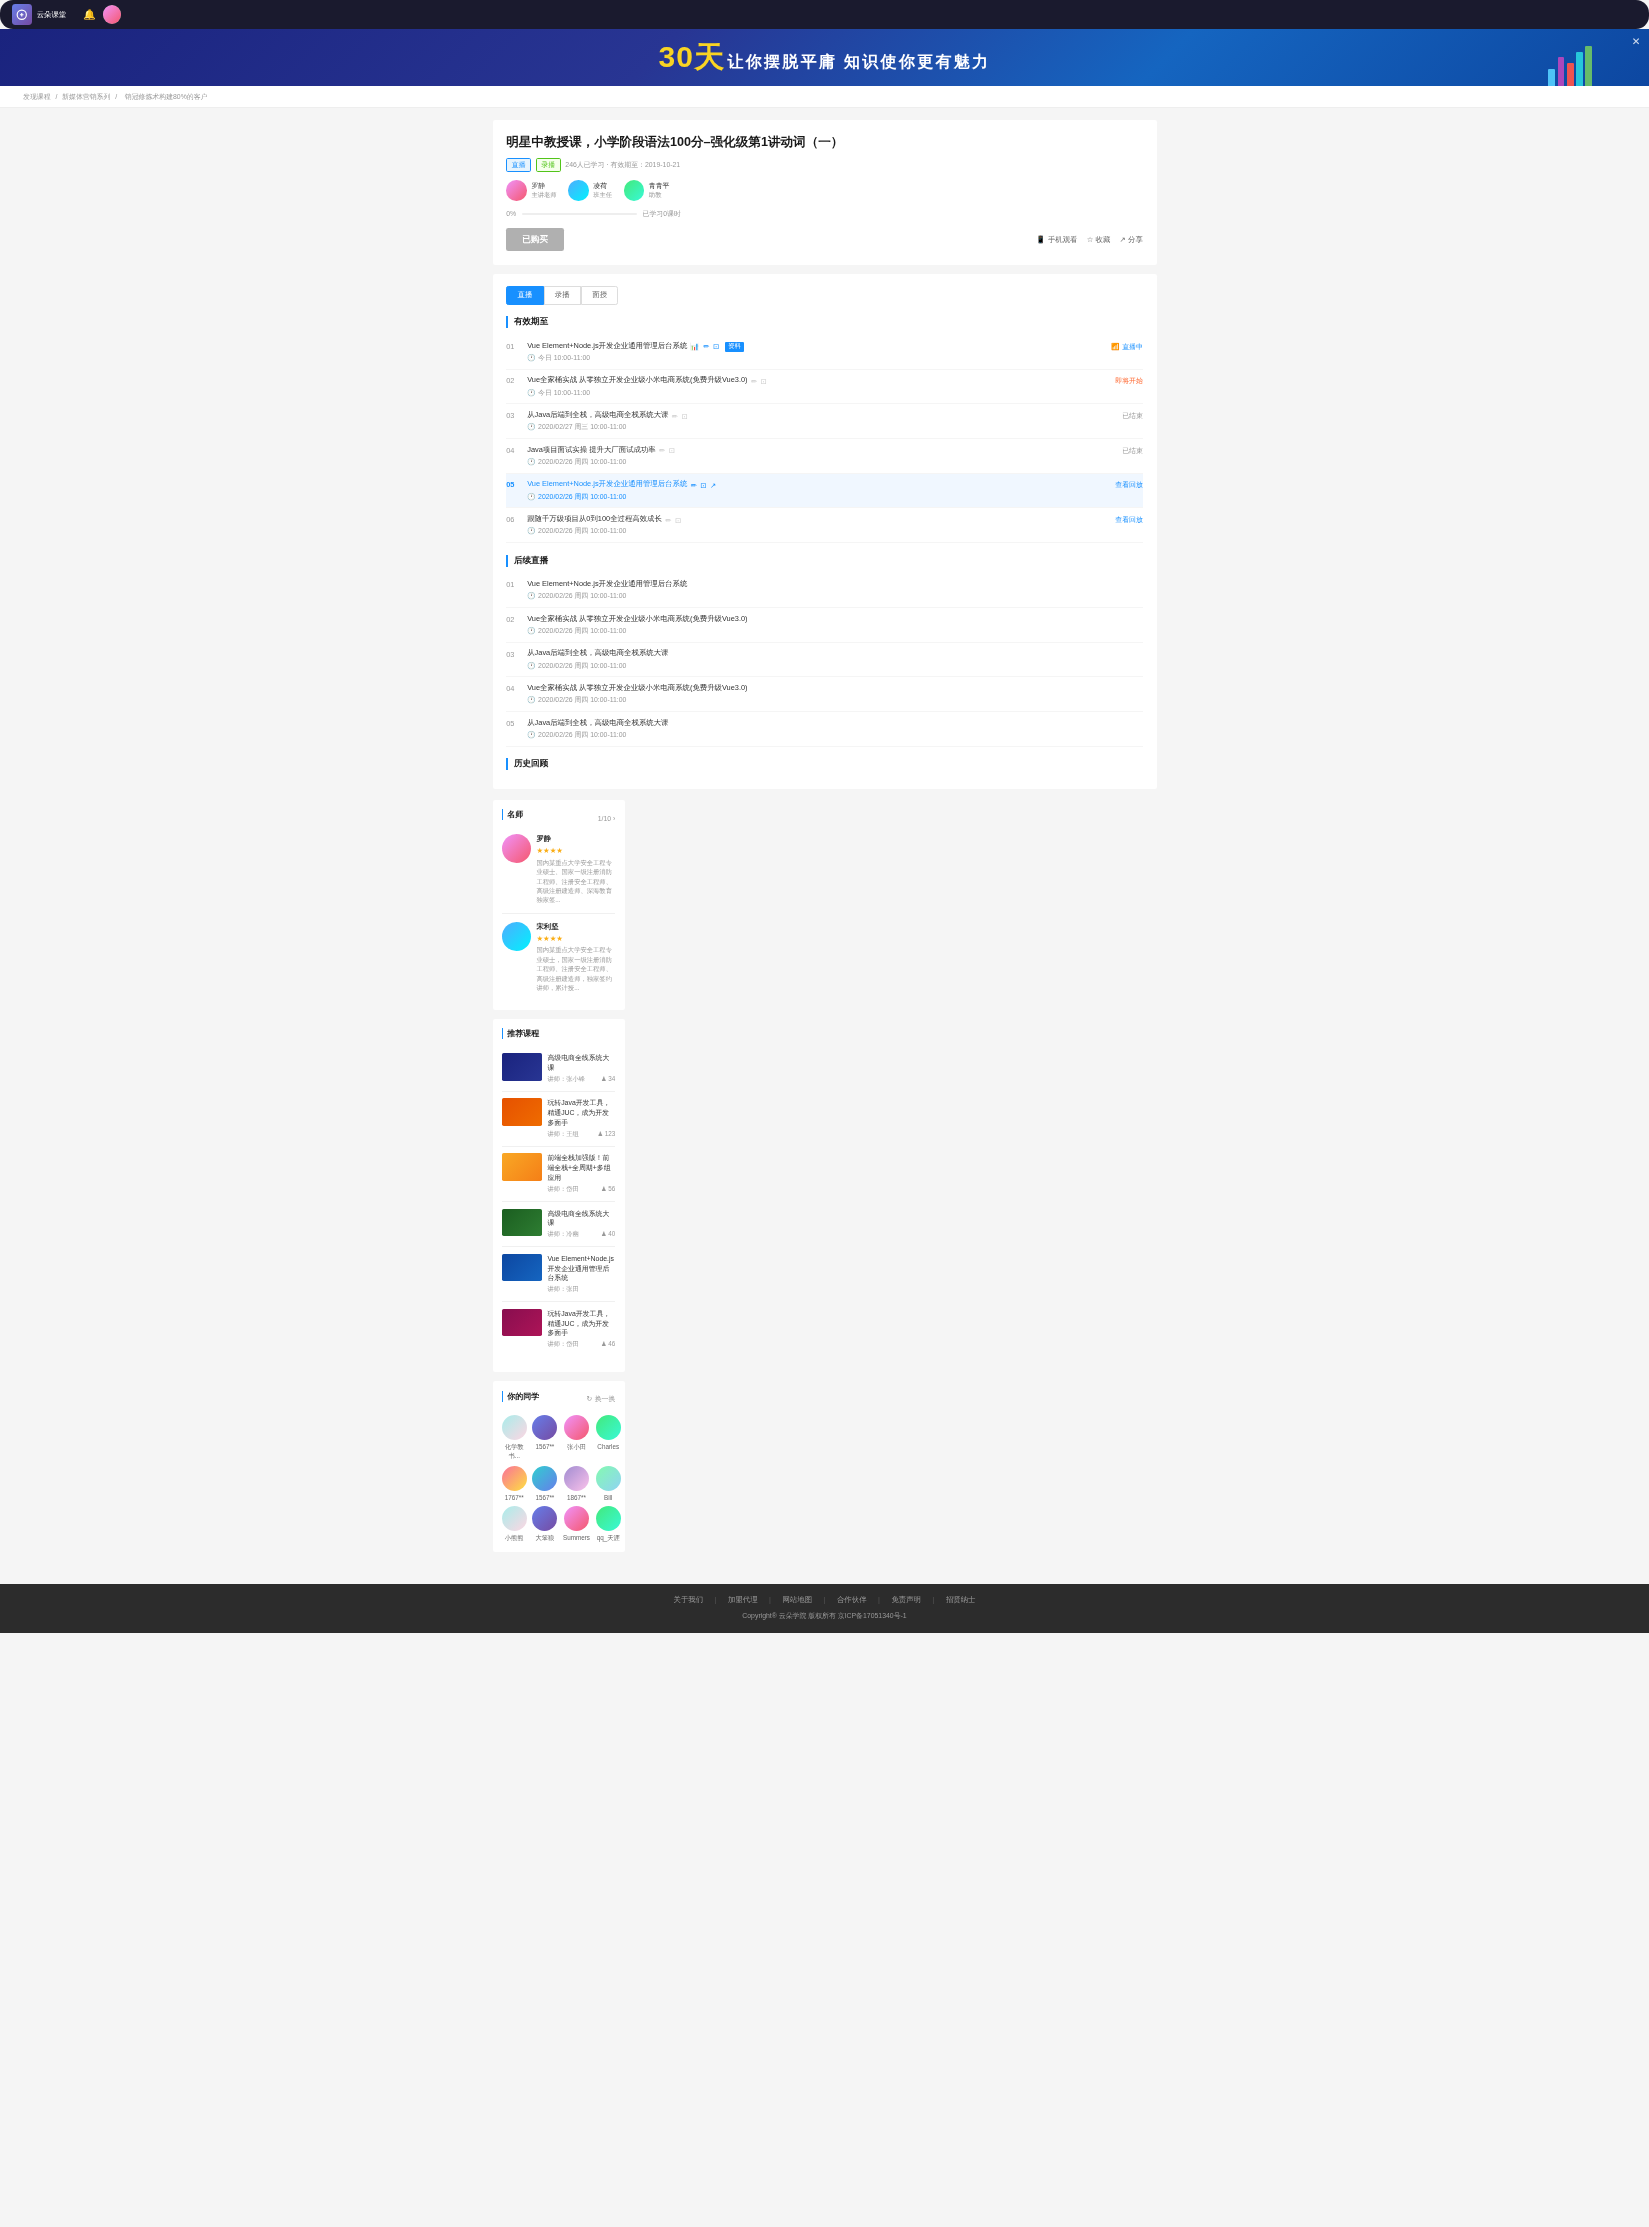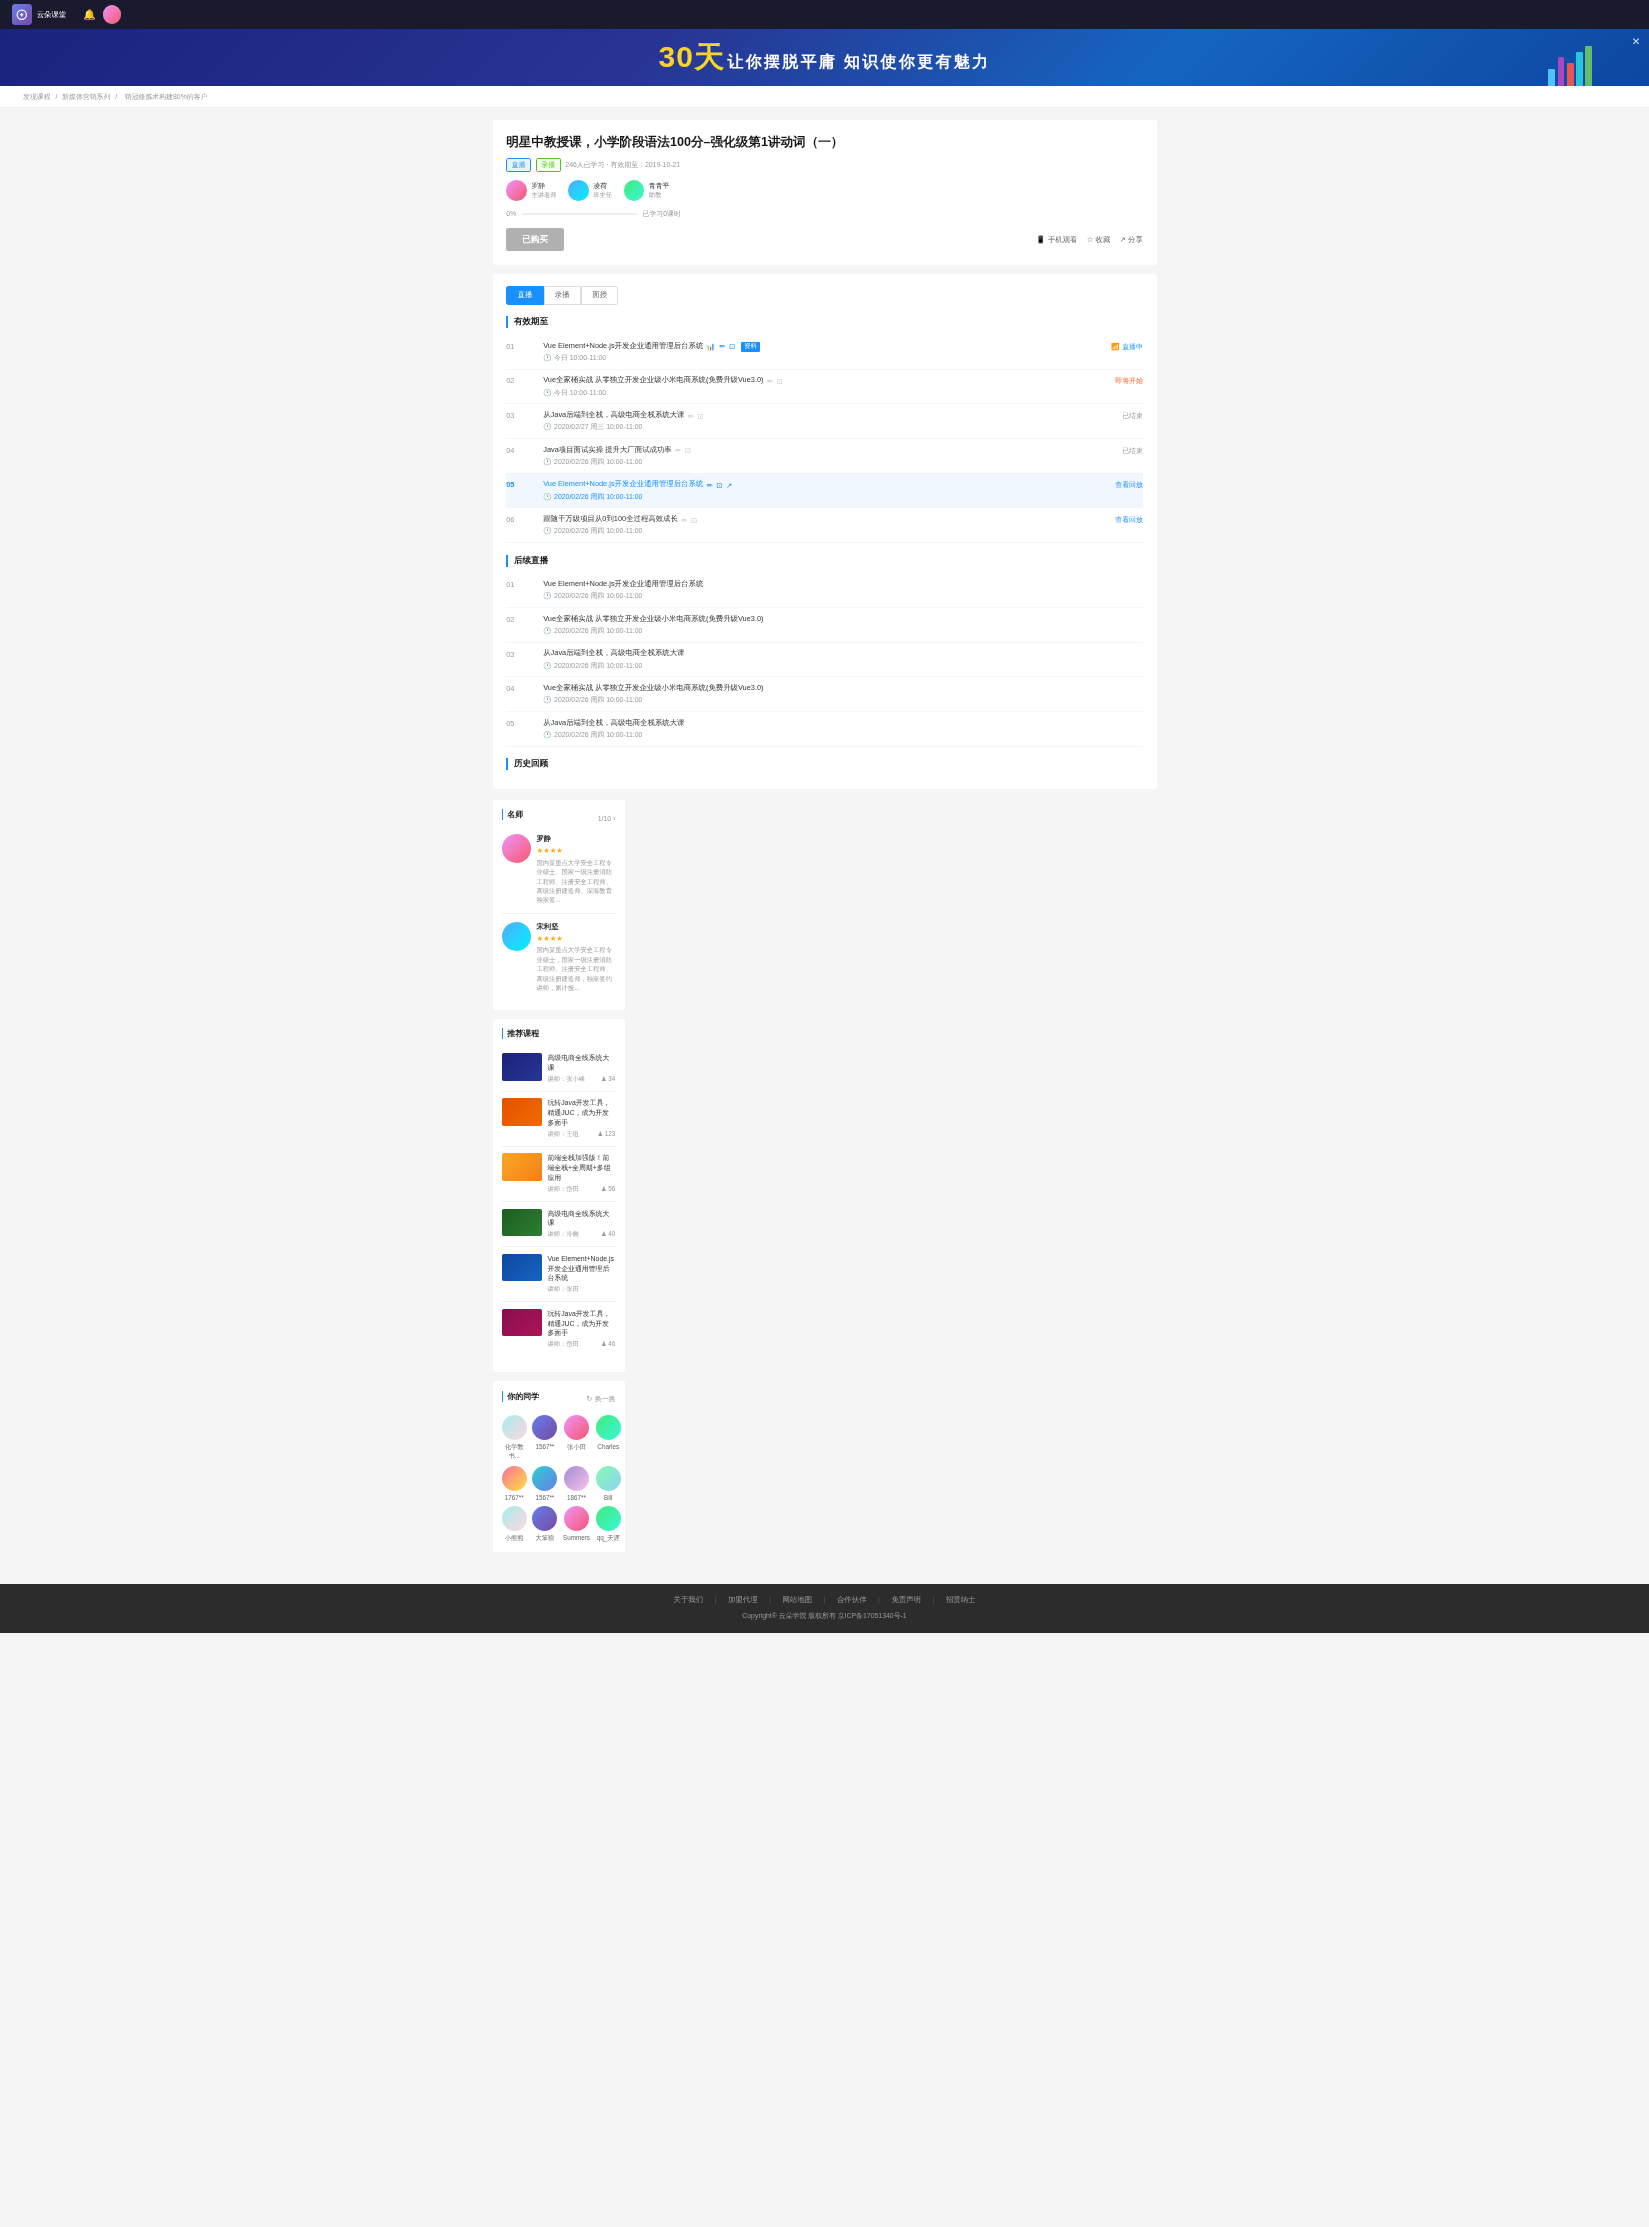--- a/index.html
+++ b/index.html
@@ -1,19 +1,19 @@
 <!DOCTYPE html>
 <html style="font-size:9.2px"><head>
   <meta charset="utf-8">
   <style>
     * { box-sizing: border-box; margin: 0; padding: 0; }
     body { font-family: "Microsoft YaHei", "PingFang SC", sans-serif; background: #f5f5f5; font-size: 8px; color: #333; }
     
     
-    .nav { background: #1a1a2e; display: flex; align-items: center; height: 29px; padding: 0 11.5px; position: relative; z-index: 10; }
+    .nav { background: #1a1a2e; display: flex; align-items: center; height: 29px; padding: 0 11.5px; position: relative; z-index: 10; border-radius: 13px; }
     .nav-logo { display: flex; align-items: center; color: #fff; font-size: 7.4px; margin-right: 17px; }
     .nav-logo-icon { width: 20.6px; height: 20.6px; background: linear-gradient(135deg, #667eea, #764ba2); border-radius: 3.4px; margin-right: 4.6px; display: flex; align-items: center; justify-content: center; color: #fff; font-size: 5.7px; }
     .nav-items { display: flex; align-items: center; gap: 13.7px; flex: 1; }
     .nav-item { color: #ccc; font-size: 8px; cursor: pointer; padding: 0 2.3px; }
     .nav-item.active { color: #fff; background: #3a3a5c; padding: 2.3px 6.9px; border-radius: 2.3px; }
     .nav-right { display: flex; align-items: center; gap: 6.9px; }
     .nav-bell { color: #ccc; font-size: 10.3px; cursor: pointer; position: relative; }
     .nav-avatar { width: 18.3px; height: 18.3px; border-radius: 50%; background: #888; overflow: hidden; cursor: pointer; }
 
     
@@ -130,21 +130,21 @@
     .footer-links { display: flex; justify-content: center; gap: 11.5px; margin-bottom: 5.7px; font-size: 7.4px; }
     .footer-link { color: #999; cursor: pointer; }
     .footer-sep { color: #555; }
     .footer-copy { font-size: 6.9px; }
     .sidebar-header-row { display: flex; align-items: center; justify-content: space-between; margin-bottom: 6.9px; }
     .sidebar-nav-text { font-size: 6.9px; color: #999; cursor: pointer; }
     .classmates-change { display: flex; align-items: center; gap: 2.3px; font-size: 6.9px; color: #999; cursor: pointer; }
 
     .lesson-row { display: flex; align-items: flex-start; padding: 5.7px 0; border-bottom: 0.6px solid #f5f5f5; }
     .lesson-row:last-child { border-bottom: none; }
-    .lesson-left { display: flex; align-items: flex-start; flex: 1; gap: 21px; }
+    .lesson-left { display: flex; align-items: flex-start; flex: 1; gap: 5px; }
     .lesson-right { flex-shrink: 0; font-size: 6.9px; margin-left: 4.6px; padding-top: 1.1px; }
     .live-indicator { display: flex; align-items: center; gap: 2.3px; color: #1890ff; font-size: 6.9px; }
 
     .empty-section { text-align: center; color: #ccc; padding: 17px; font-size: 7.4px; }
   </style>
 </head>
 <body>
 
 <nav class="nav">
   <div class="nav-logo">

